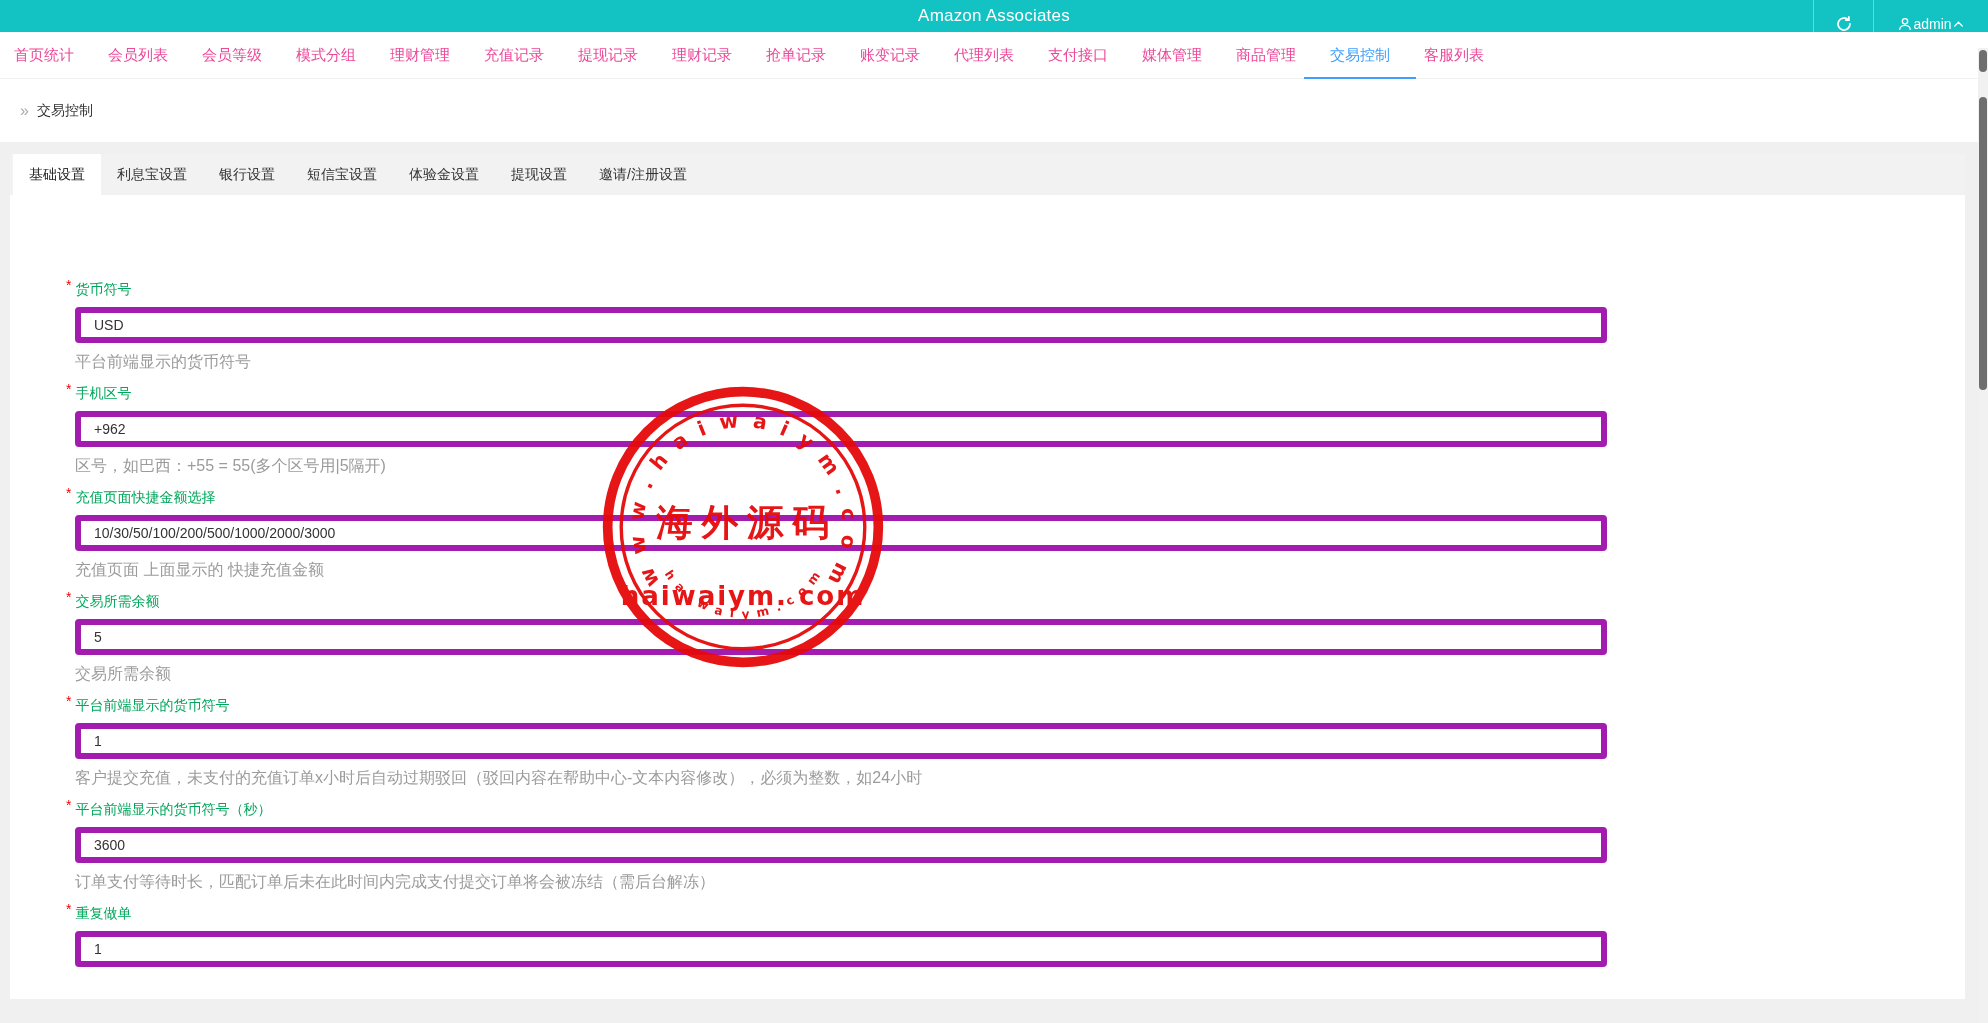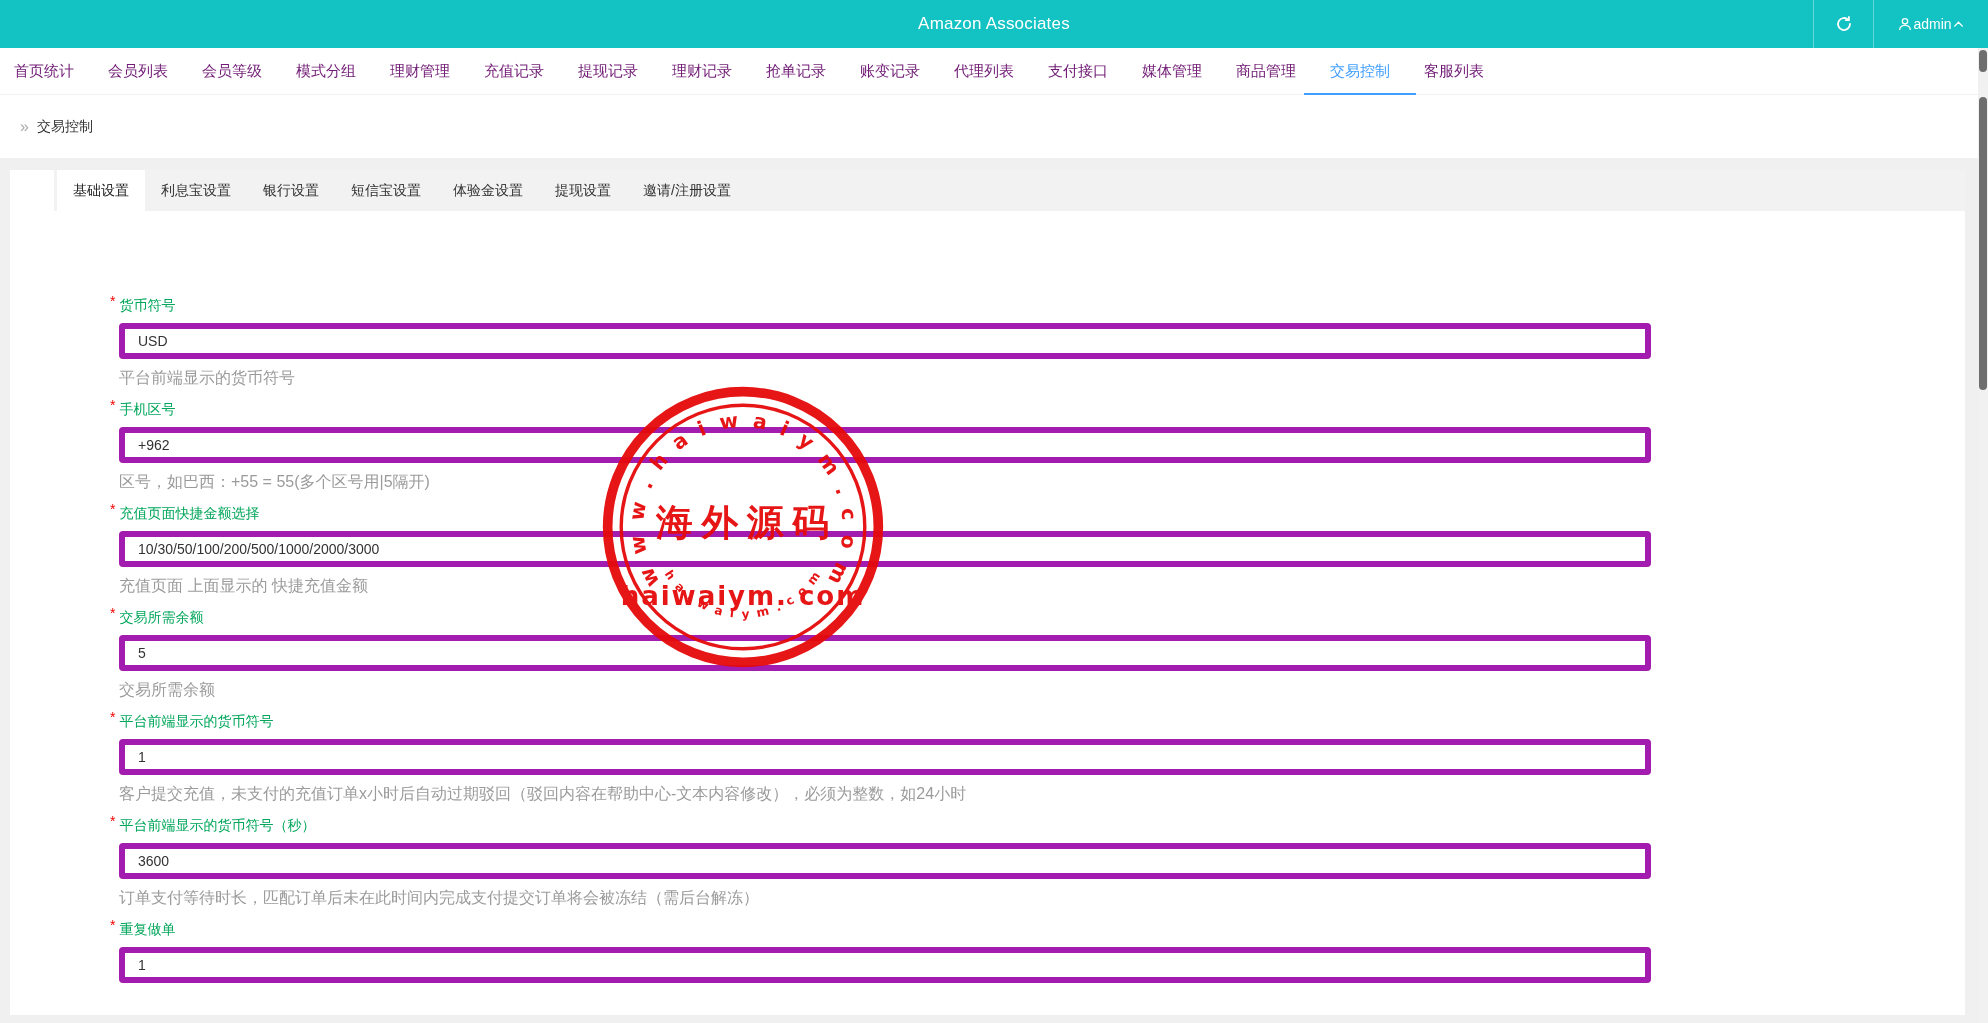--- a/index.html
+++ b/index.html
@@ -1,49 +1,49 @@
 <!DOCTYPE html>
 <html><head>
 <meta charset="utf-8">
 <style>
   * { margin:0; padding:0; box-sizing:border-box; }
   html,body { width:1988px; height:1023px; overflow:hidden; background:#f0f0f0;
               font-family:"Liberation Sans","DejaVu Sans",sans-serif; }
   .app { position:relative; width:1988px; height:1023px; }
 
   
-  .header { position:relative; height:48px; background:#13c2c2; color:#fff;
+  .header { position:relative; height:32px; background:#13c2c2; color:#fff;
             display:flex; align-items:center; justify-content:center; z-index:5; }
   .header-title { font-size:17px; letter-spacing:.2px; }
   .header-right { position:absolute; right:0; top:0; height:48px; display:flex; align-items:stretch; }
   .hdr-btn { display:flex; align-items:center; justify-content:center;
              border-left:1px solid rgba(255,255,255,.35); cursor:pointer; }
   .refresh-box { width:60px; }
   .admin-box { width:115px; font-size:14px; }
   .hdr-icon { display:inline-flex; }
 
   
   .navbar { height:47px; background:#fff; display:flex; align-items:center;
             padding-left:14px; gap:34px; border-bottom:1px solid #f1f1f1; }
   .nav-item { position:relative; height:47px; display:flex; align-items:center;
-              font-size:15px; color:#701a75; cursor:pointer; white-space:nowrap; }
+              font-size:15px; color:#ec4899; cursor:pointer; white-space:nowrap; }
   .nav-item .nav-underline { display:none; }
   .nav-item.active { color:#409eff; }
   .nav-item.active .nav-underline { display:block; position:absolute; left:-26px; right:-26px;
               bottom:0; height:2px; background:#409eff; }
 
   
   .breadcrumb-row { height:63px; background:#fff; display:flex; align-items:center;
                     padding-left:20px; gap:8px; }
   .crumb-icon { color:#aaa; font-size:16px; }
   .crumb-label { color:#333; font-size:14px; }
 
   
   .content { padding:12px 23px 0 10px; }
-  .card { background:#fff; height:845px; overflow:hidden;padding-left:44px; }
+  .card { background:#fff; height:845px; overflow:hidden; }
   .tab-header { height:41px; background:#f2f2f2; display:flex; align-items:stretch; padding-left:3px; }
   .tab { display:flex; align-items:center; padding:0 16px; font-size:14px; color:#333;
          cursor:pointer; white-space:nowrap; }
   .tab.active { background:#fff; color:#222; }
 
   
   .form { padding:85px 0 0 56px; }
   .field { margin-bottom:14px; }
   .field-label { display:flex; align-items:flex-start; font-size:14px; color:#00a65a;
                  line-height:18px; margin-bottom:9px; }

